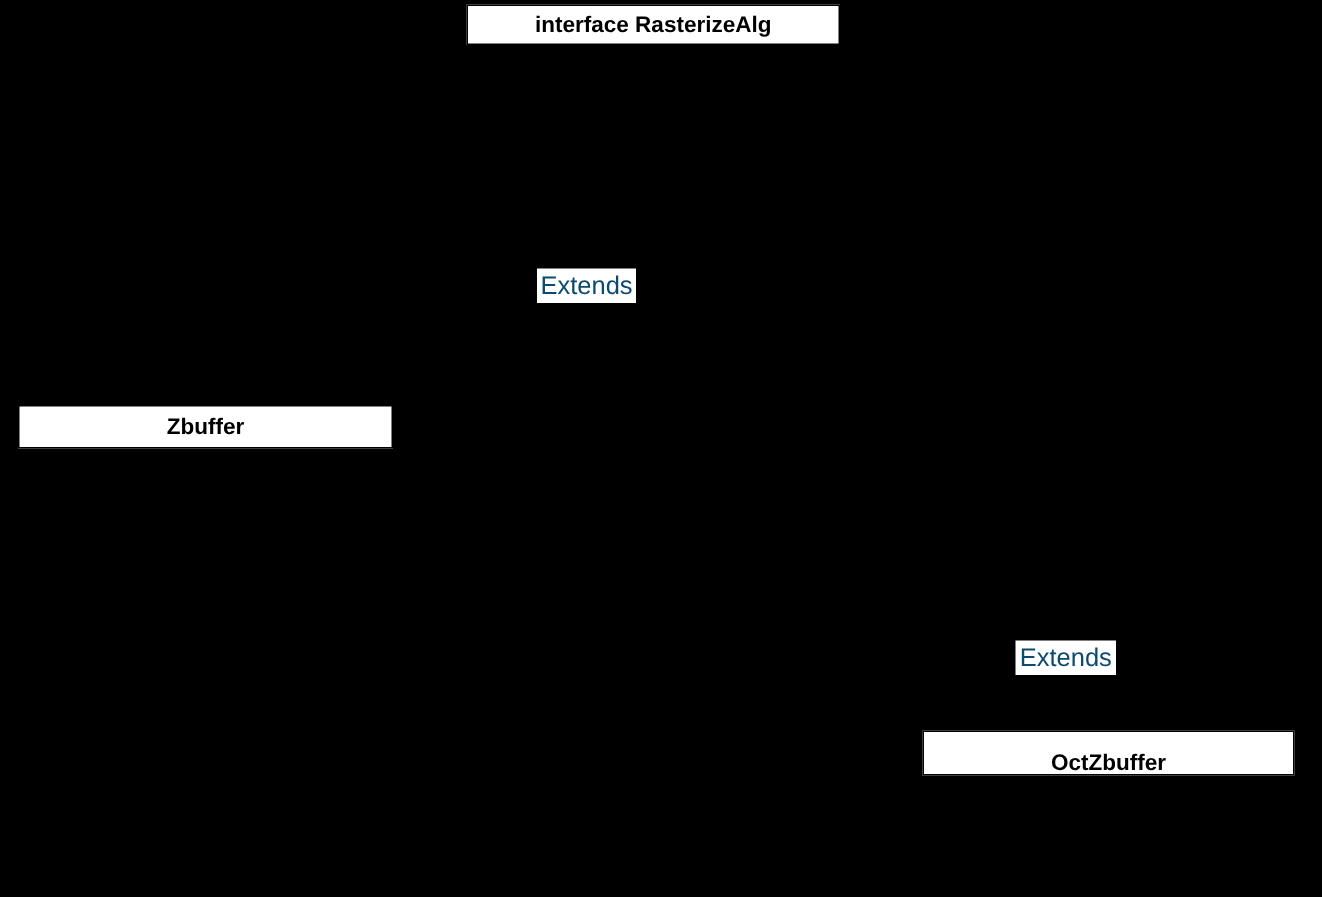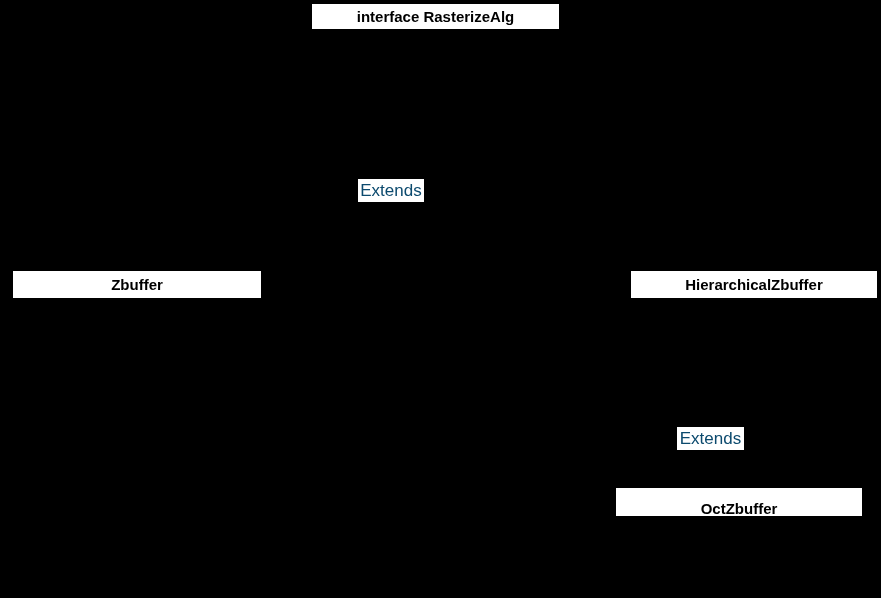--- a/index.html
+++ b/index.html
@@ -66,23 +66,20 @@
 
   <div class="edge-label" id="edge-extends-1">
     <span>Extends</span>
   </div>
 
   <div class="node" id="node-zbuffer">
     <span>Zbuffer</span>
   </div>
 
 
-  <div class="node" id="node-hierarchical">
-    <span>HierarchicalZbuffer</span>
-  </div>
 
   <div class="edge-label" id="edge-extends-2">
     <span>Extends</span>
   </div>
 
   <div class="node" id="node-octzbuffer">
     <span>OctZbuffer</span>
   </div>
 
 </div>

